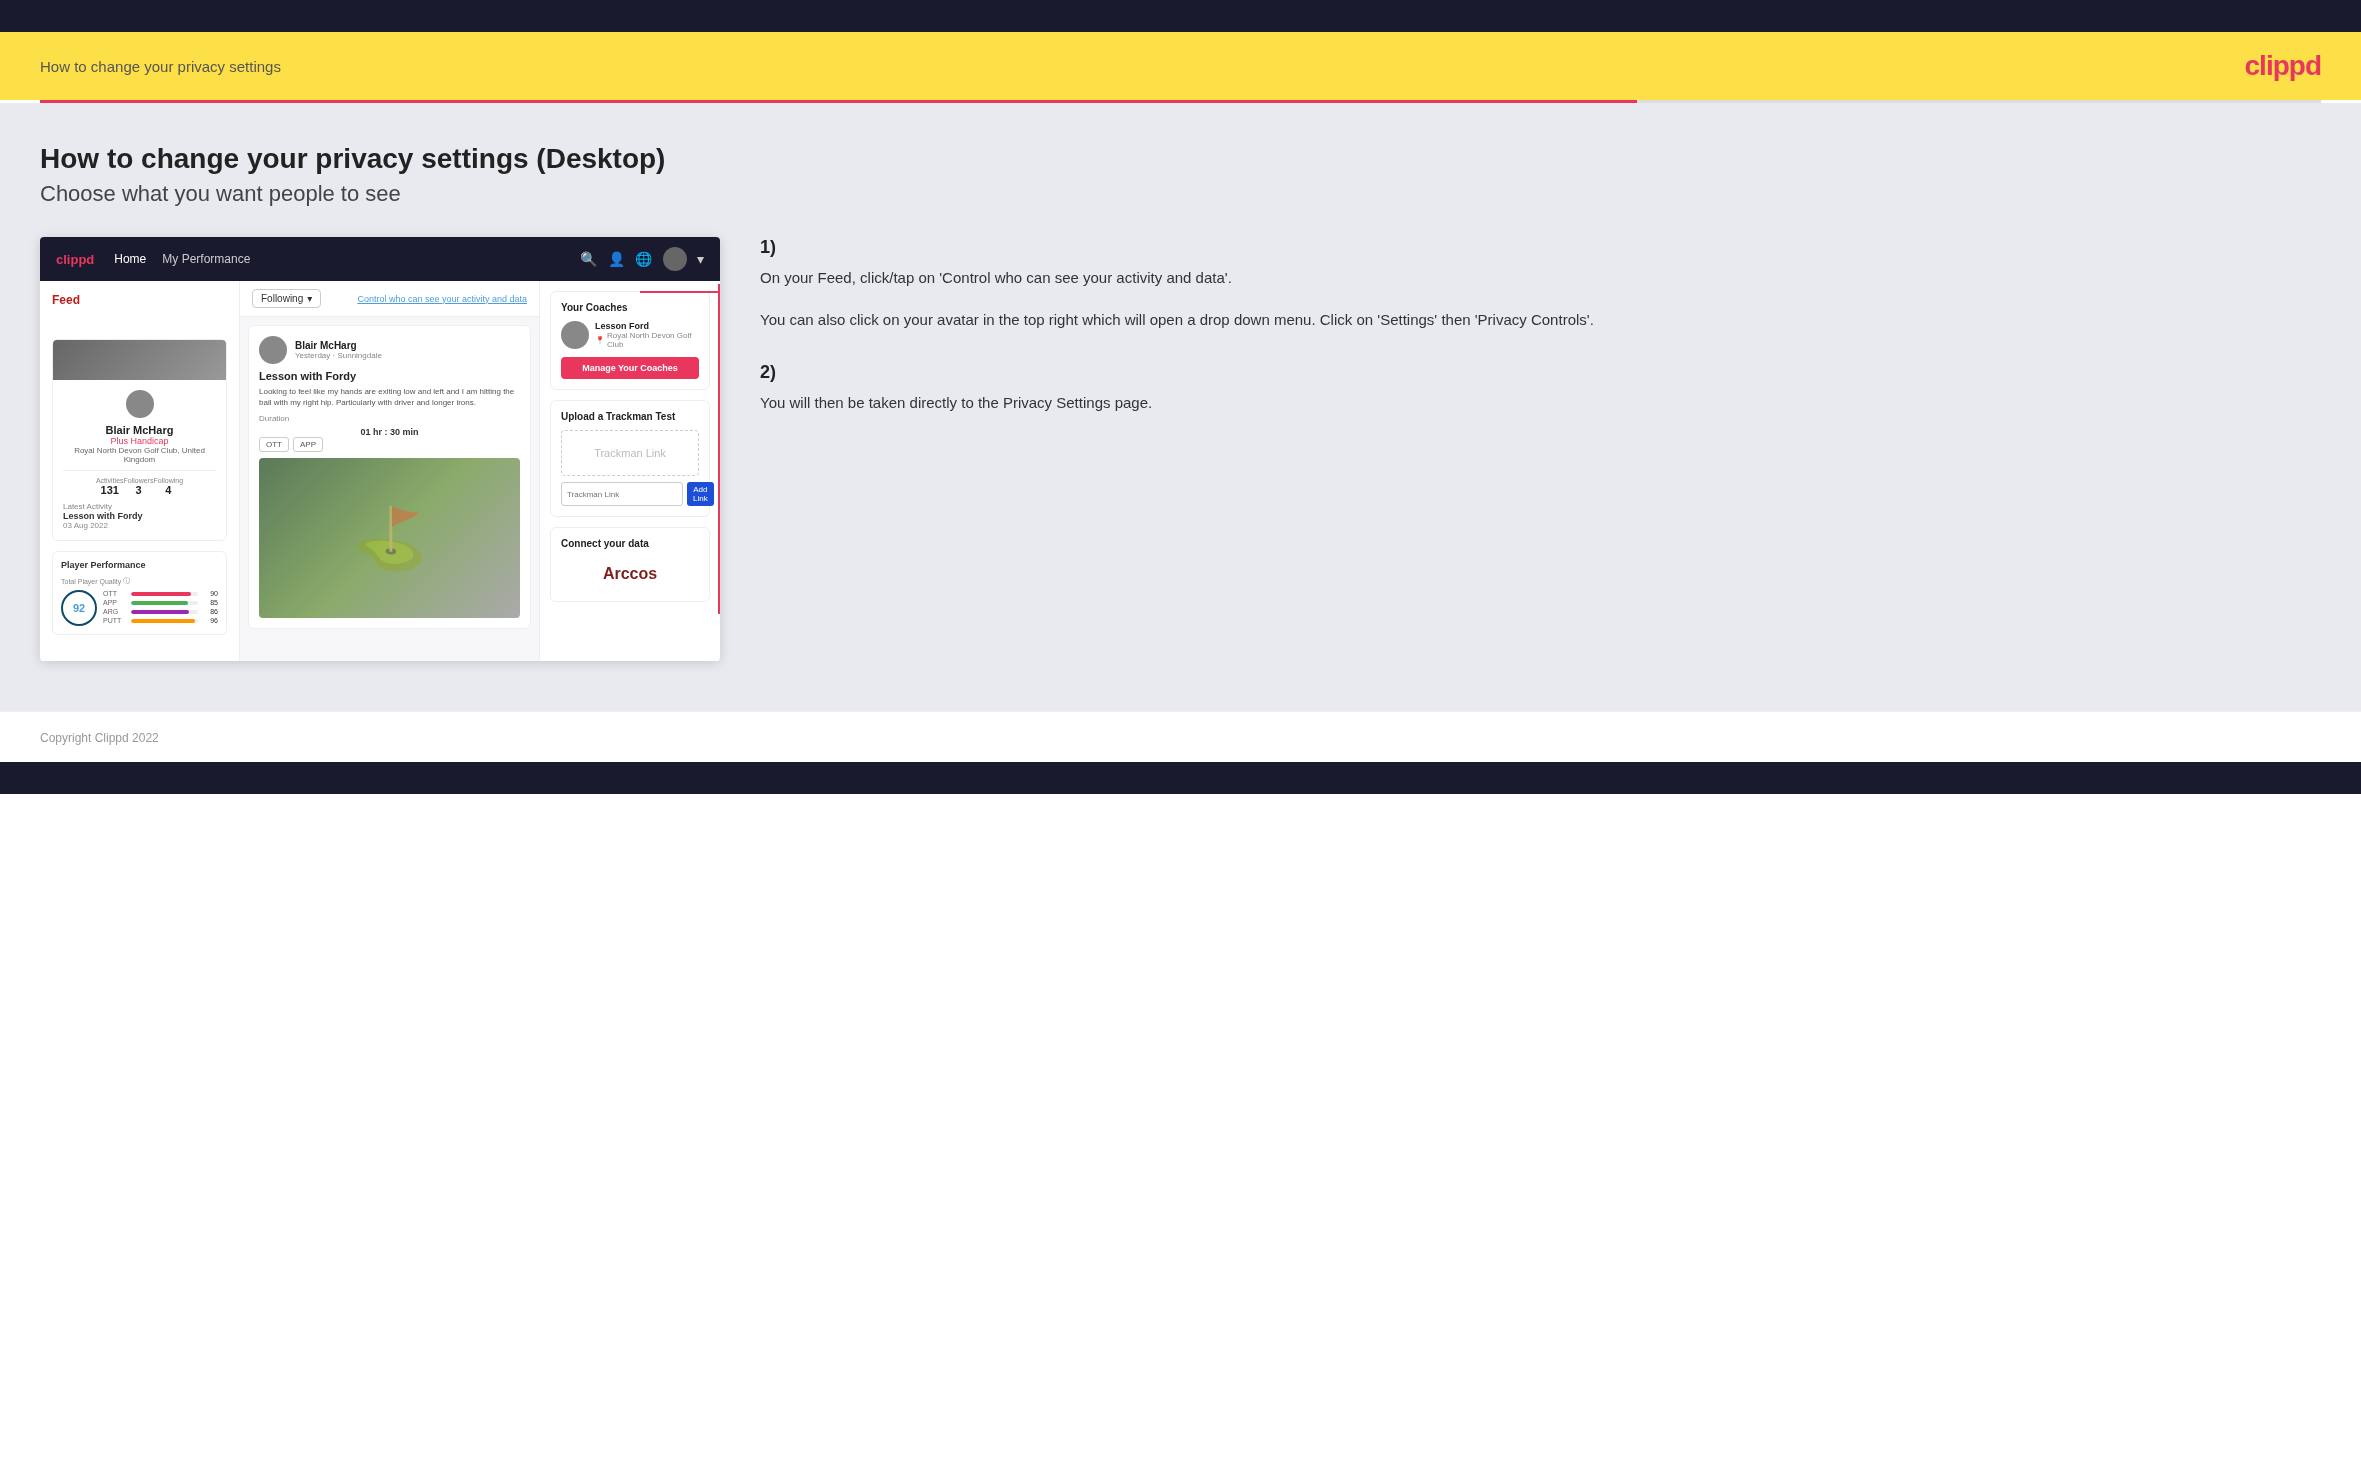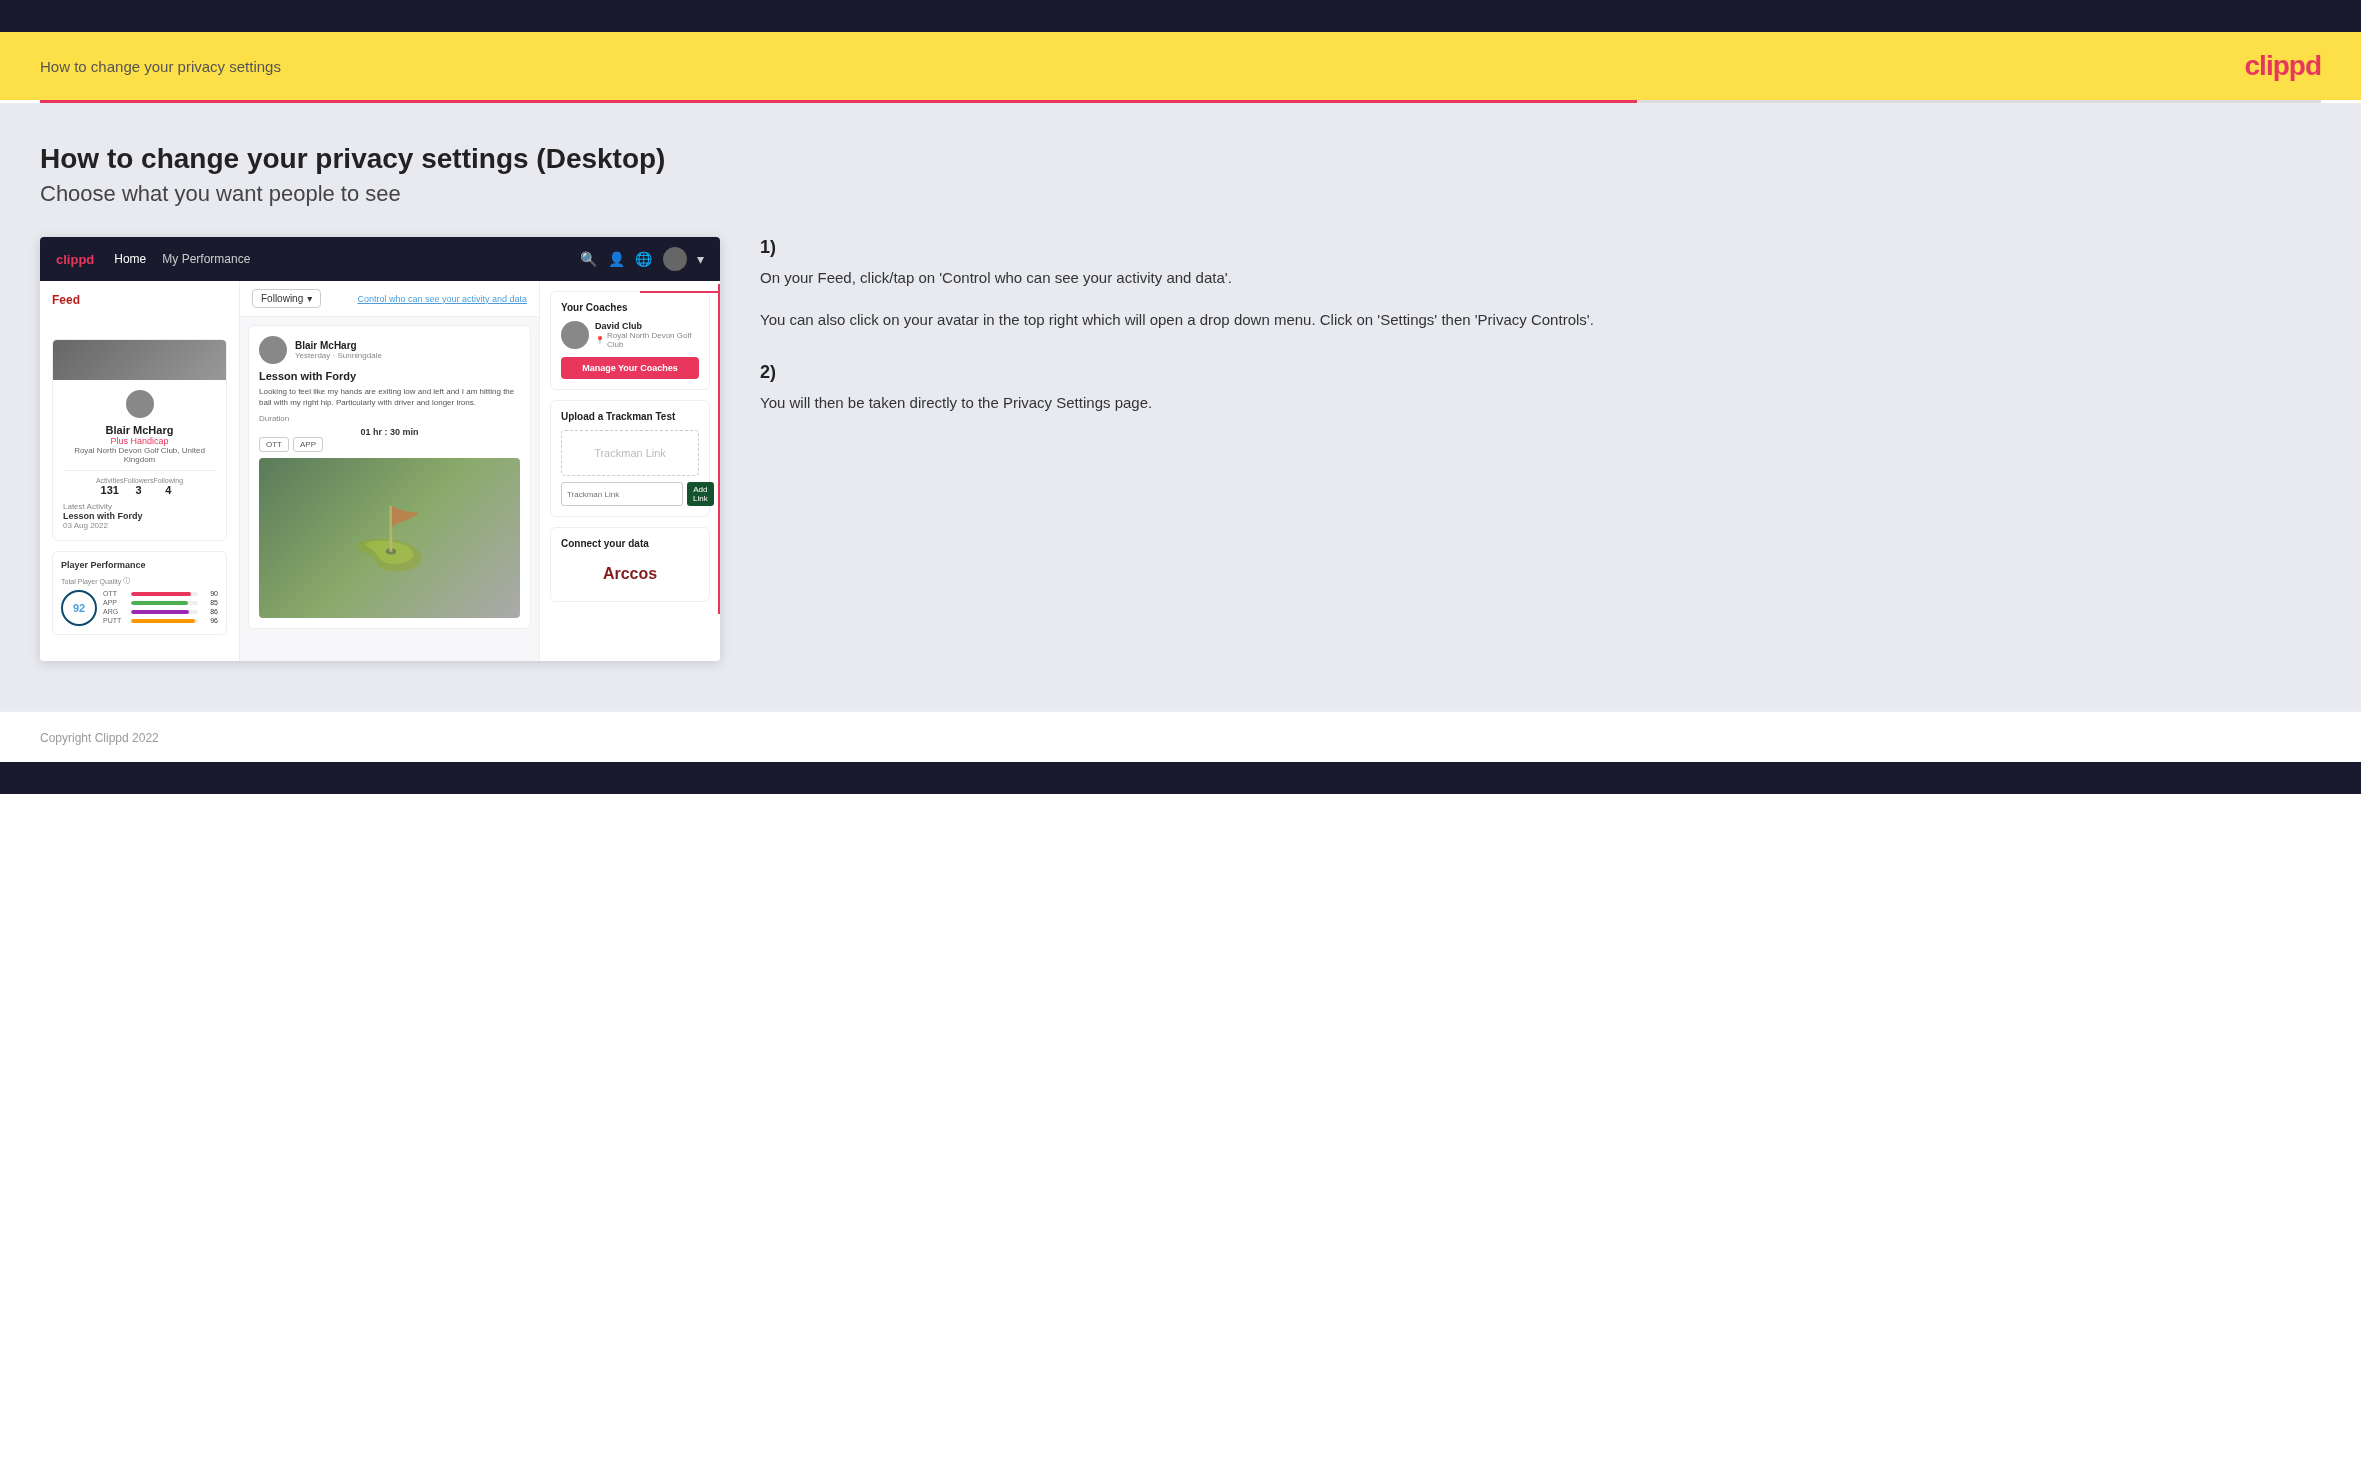--- a/index.html
+++ b/index.html
@@ -455,21 +455,21 @@
     }
     .trackman-input {
       flex: 1;
       border: 1px solid #ccc;
       border-radius: 3px;
       padding: 3px 5px;
       font-size: 8px;
       color: #bbb;
     }
     .add-link-btn {
-      background: #14532d;
+      background: #1d4ed8;
       color: #fff;
       border: none;
       border-radius: 3px;
       padding: 3px 6px;
       font-size: 8px;
       cursor: pointer;
     }
     .connect-data-title {
       font-size: 10px;
       font-weight: 700;
@@ -667,21 +667,21 @@
           </div>
         </div>
 
         <div class="app-right-panel">
 
           <div class="panel-section">
             <div class="panel-section-title">Your Coaches</div>
             <div class="coach-row">
               <div class="coach-avatar"></div>
               <div>
-                <div class="coach-name">David Club</div>
+                <div class="coach-name">Lesson Ford</div>
                 <div class="coach-club">
                   <span>📍</span>
                   <span>Royal North Devon Golf Club</span>
                 </div>
               </div>
             </div>
             <button class="manage-coaches-btn">Manage Your Coaches</button>
           </div>
 
           <div class="panel-section trackman-section">

